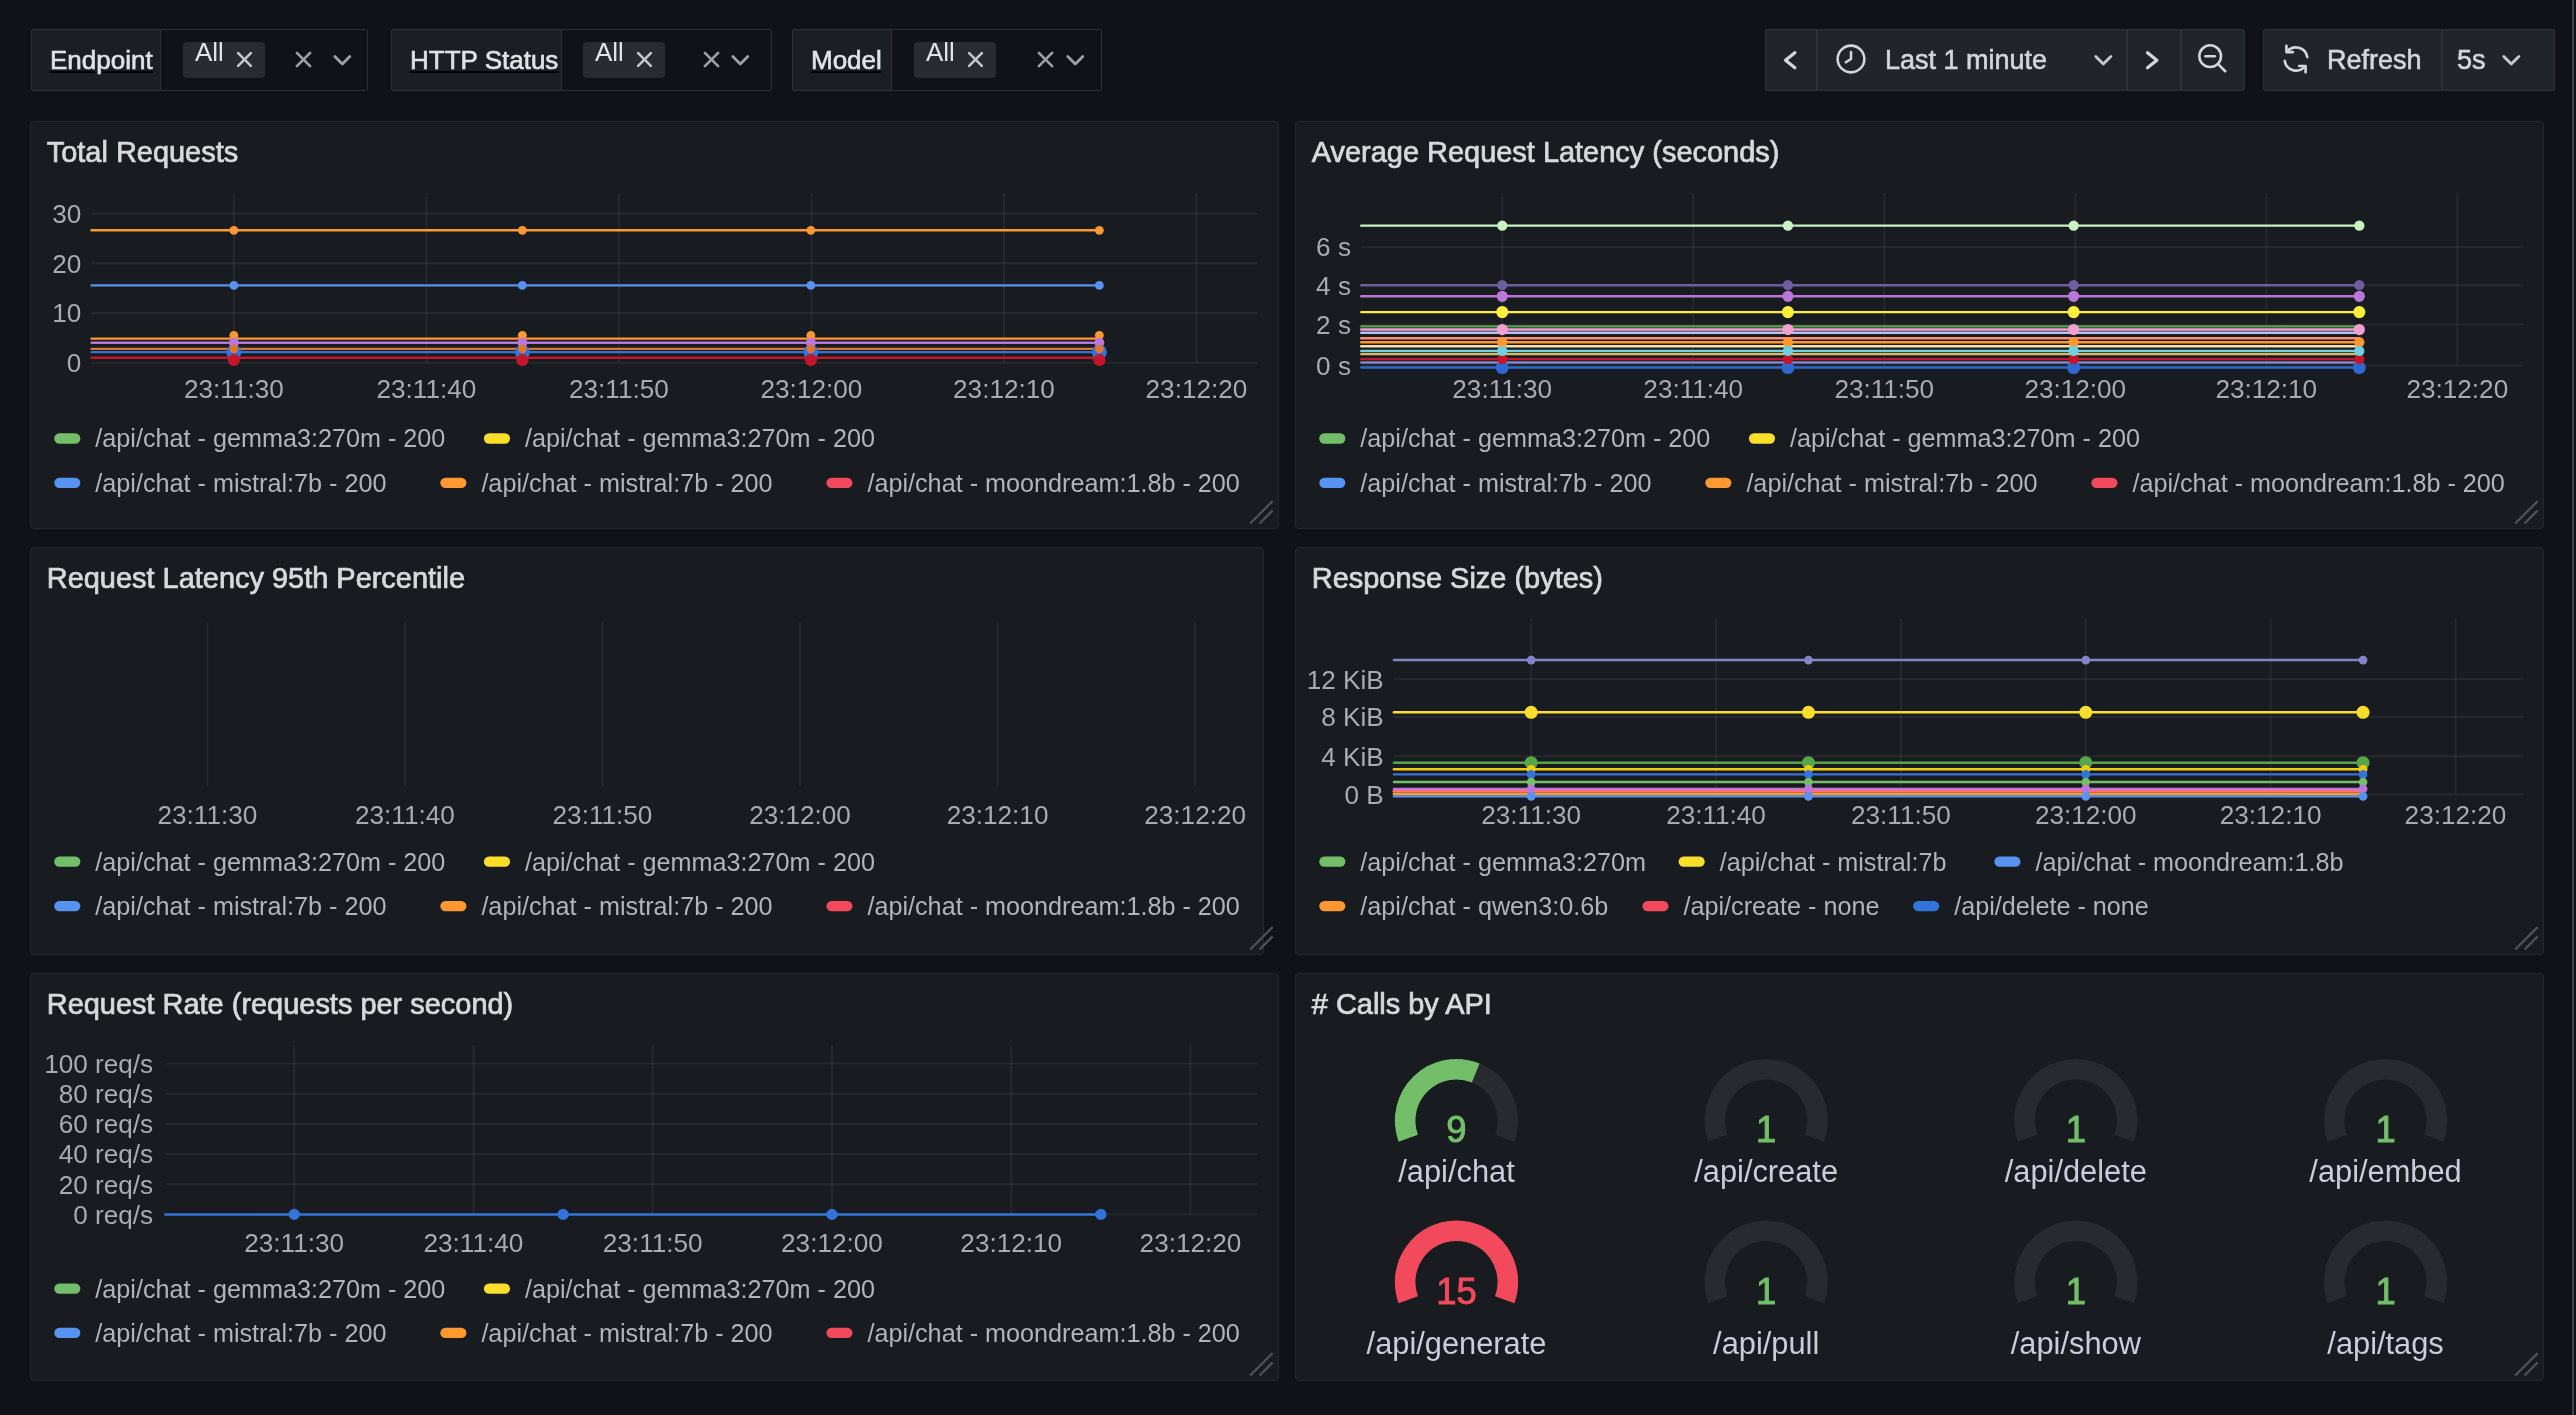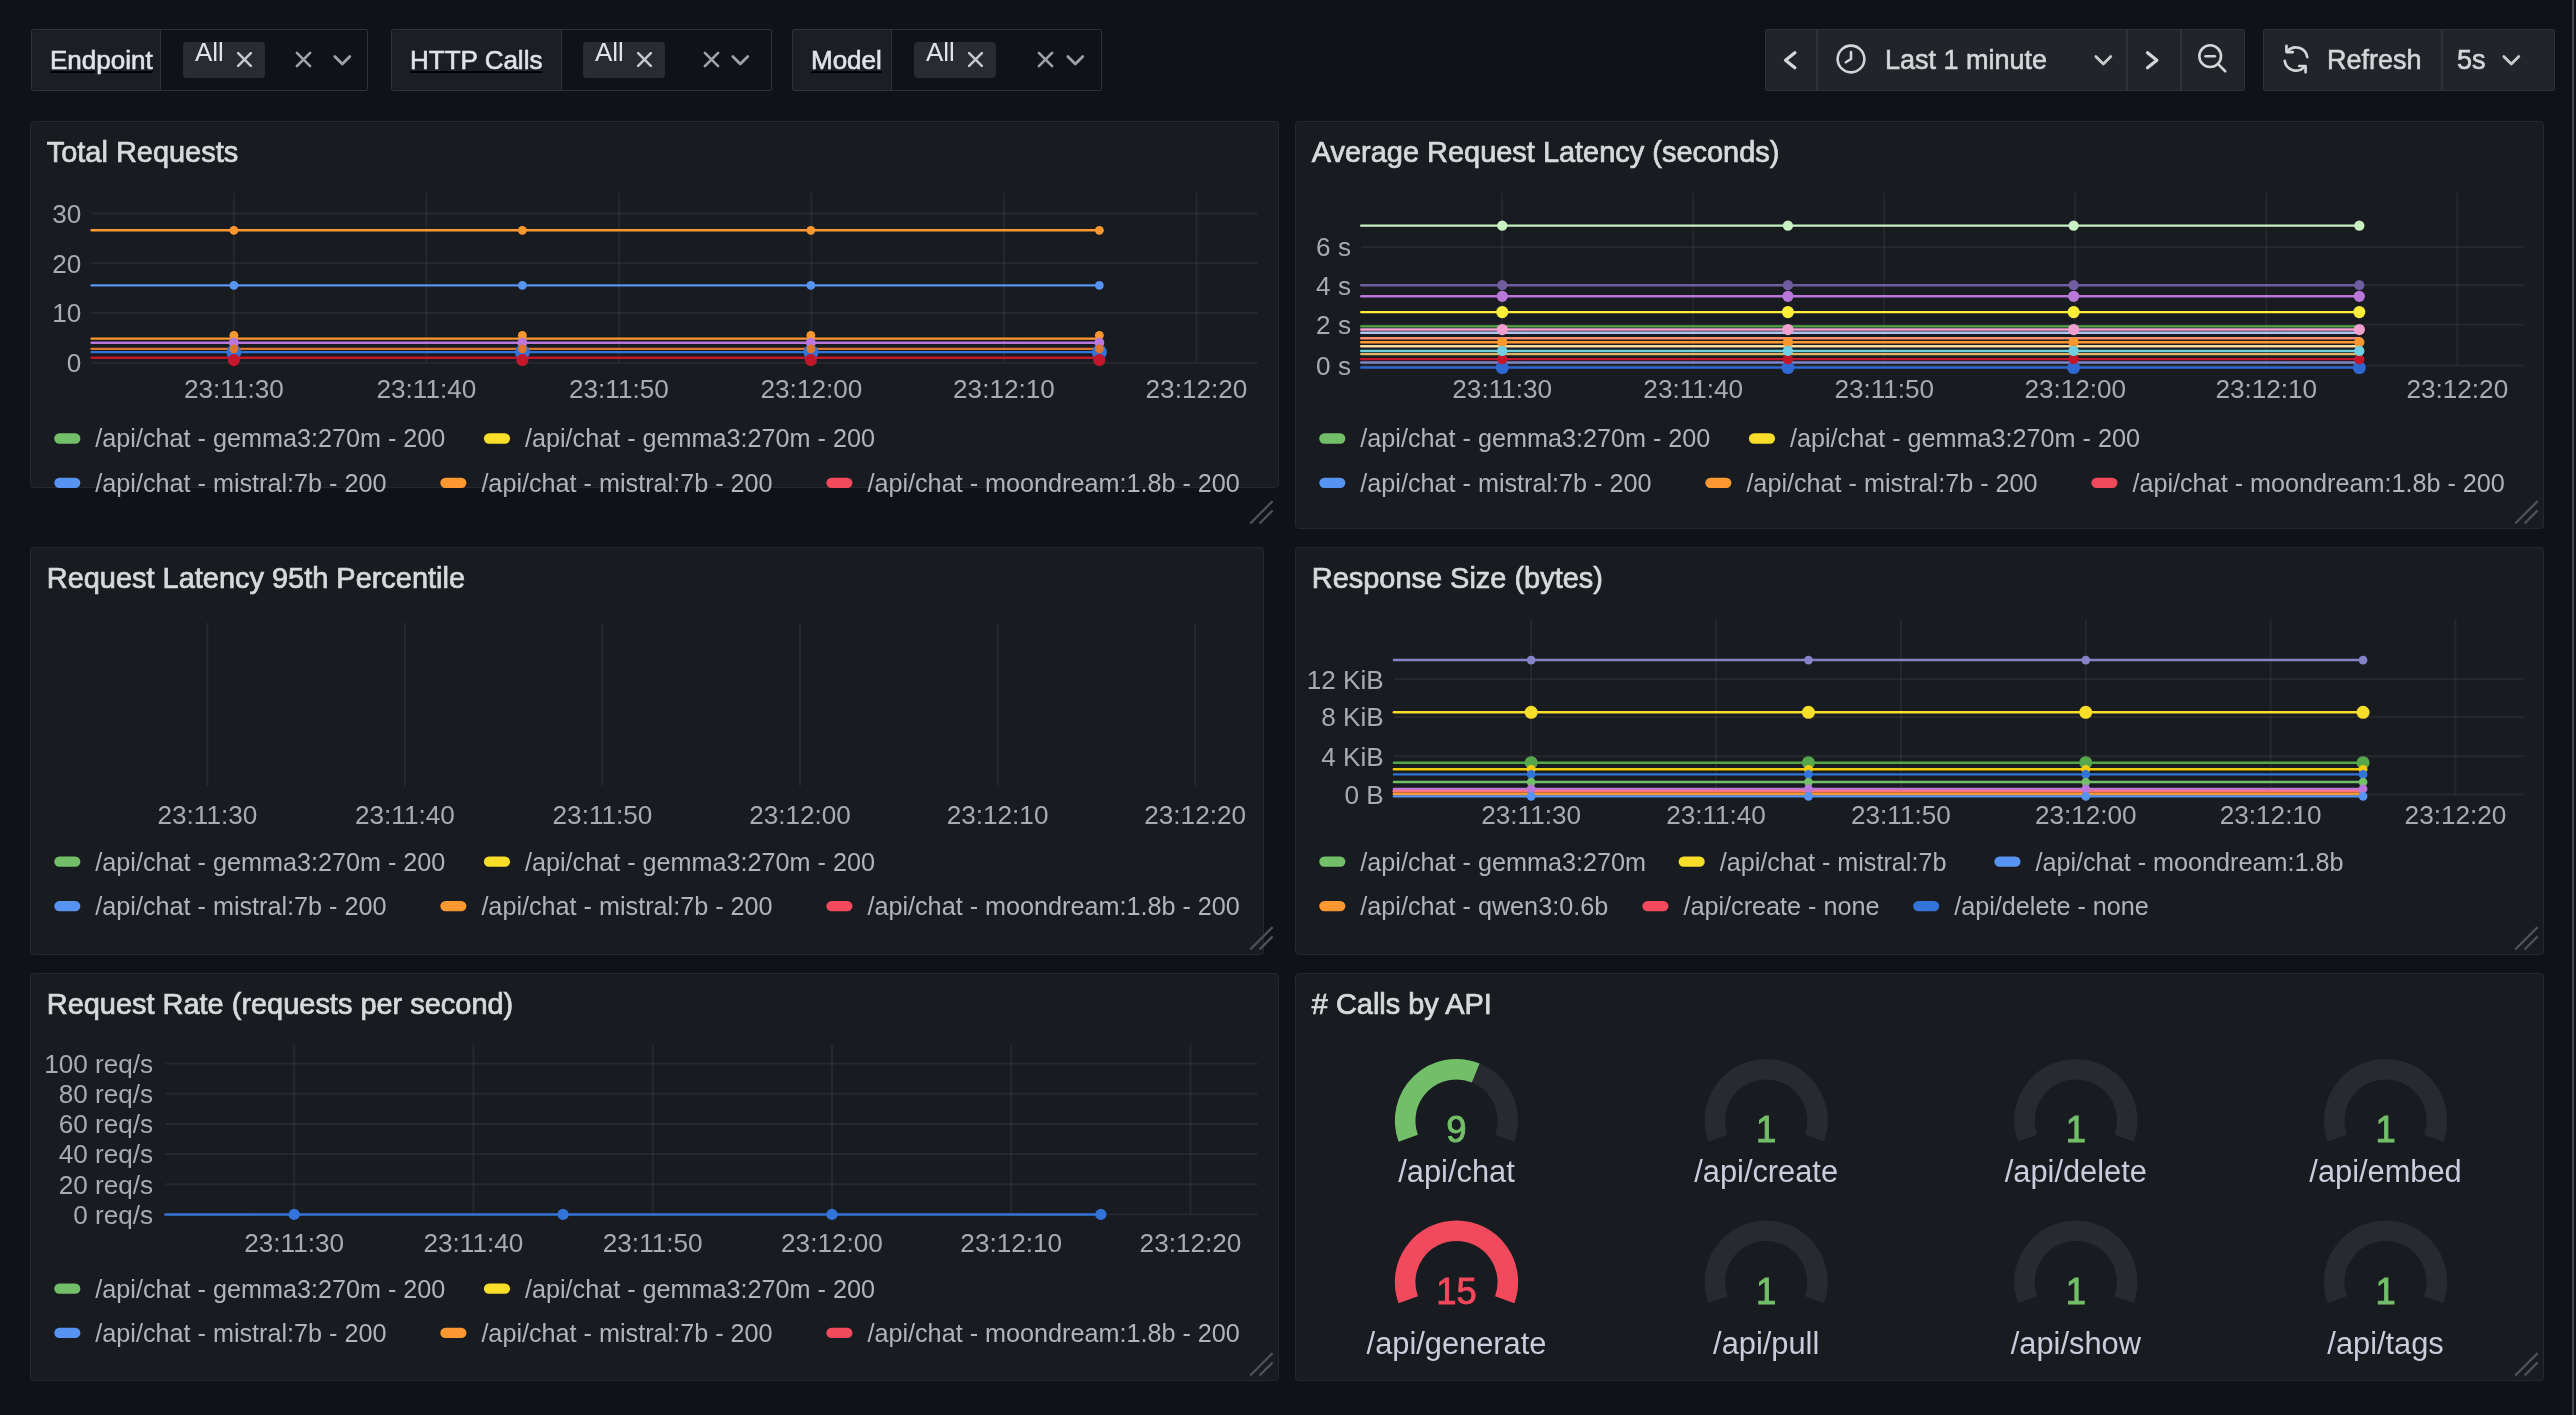--- a/index.html
+++ b/index.html
@@ -28,21 +28,21 @@
     <line x1="15" y1="1" x2="1" y2="15" stroke="#c8c9ce" stroke-width="2.6" stroke-linecap="round"></line>
   </svg>
 <svg class="abs" style="left:295px;top:51px" width="17" height="17" viewBox="0 0 18 18">
     <line x1="2" y1="2" x2="16" y2="16" stroke="#9fa1a7" stroke-width="2.8" stroke-linecap="round"></line>
     <line x1="16" y1="2" x2="2" y2="16" stroke="#9fa1a7" stroke-width="2.8" stroke-linecap="round"></line>
   </svg>
 <svg class="abs" style="left:332px;top:50px" width="20.6" height="20.6" viewBox="0 0 22 22">
     <polyline points="3,7 11,15 19,7" fill="none" stroke="#9fa1a7" stroke-width="3" stroke-linecap="round" stroke-linejoin="round"></polyline>
   </svg>
 <div class="fgroup" style="left:391px;width:381px">
-<div class="flabel" style="width:170px">HTTP Calls</div>
+<div class="flabel" style="width:170px">HTTP Status</div>
 <div class="fval"></div>
 </div>
 <div class="chip" style="left:583px">All</div>
 <svg class="abs" style="left:637px;top:52px" width="15" height="15" viewBox="0 0 16 16">
     <line x1="1" y1="1" x2="15" y2="15" stroke="#c8c9ce" stroke-width="2.6" stroke-linecap="round"></line>
     <line x1="15" y1="1" x2="1" y2="15" stroke="#c8c9ce" stroke-width="2.6" stroke-linecap="round"></line>
   </svg>
 <svg class="abs" style="left:703px;top:51px" width="17" height="17" viewBox="0 0 18 18">
     <line x1="2" y1="2" x2="16" y2="16" stroke="#9fa1a7" stroke-width="2.8" stroke-linecap="round"></line>
     <line x1="16" y1="2" x2="2" y2="16" stroke="#9fa1a7" stroke-width="2.8" stroke-linecap="round"></line>
@@ -95,21 +95,21 @@
     <path d="M 28 14 A 12.2 12.2 0 0 0 6.6 8" fill="none" stroke="#d5d6da" stroke-width="2.8" stroke-linecap="round"></path>
     <polyline points="5.8,1.8 5.8,8.6 12.6,8.6" fill="none" stroke="#d5d6da" stroke-width="2.8" stroke-linecap="round" stroke-linejoin="round"></polyline>
     <path d="M 4 18 A 12.2 12.2 0 0 0 25.4 24" fill="none" stroke="#d5d6da" stroke-width="2.8" stroke-linecap="round"></path>
     <polyline points="26.2,30.2 26.2,23.4 19.4,23.4" fill="none" stroke="#d5d6da" stroke-width="2.8" stroke-linecap="round" stroke-linejoin="round"></polyline>
   </svg>
 <div class="ttext" style="left:2327px;top:43px">Refresh</div>
 <div class="ttext" style="left:2457px;top:43px">5s</div>
 <svg class="abs" style="left:2501px;top:50px" width="20.6" height="20.6" viewBox="0 0 22 22">
     <polyline points="3,7 11,15 19,7" fill="none" stroke="#c9cace" stroke-width="3" stroke-linecap="round" stroke-linejoin="round"></polyline>
   </svg>
-<div class="panel" style="left:30px;top:121px;width:1249px;height:367px"><svg width="1249" height="408" viewBox="0 0 1336 437">
+<div class="panel" style="left:30px;top:121px;width:1249px;height:408px"><svg width="1249" height="408" viewBox="0 0 1336 437">
       <text x="16.0" y="43.0" font-size="31" fill="#d8d9da" text-anchor="start" font-weight="500" stroke="#d8d9da" stroke-width="0.8" font-family="Liberation Sans, sans-serif">Total Requests</text>
       <line x1="64" y1="98.0" x2="1313" y2="98.0" stroke="rgba(204,204,220,0.08)" stroke-width="2"></line>
       <text x="53.0" y="108.0" font-size="28" fill="#a8abb2" text-anchor="end" font-weight="400" font-family="Liberation Sans, sans-serif">30</text>
       <line x1="64" y1="151.3" x2="1313" y2="151.3" stroke="rgba(204,204,220,0.08)" stroke-width="2"></line>
       <text x="53.0" y="161.3" font-size="28" fill="#a8abb2" text-anchor="end" font-weight="400" font-family="Liberation Sans, sans-serif">20</text>
       <line x1="64" y1="204.6" x2="1313" y2="204.6" stroke="rgba(204,204,220,0.08)" stroke-width="2"></line>
       <text x="53.0" y="214.6" font-size="28" fill="#a8abb2" text-anchor="end" font-weight="400" font-family="Liberation Sans, sans-serif">10</text>
       <line x1="64" y1="258.0" x2="1313" y2="258.0" stroke="rgba(204,204,220,0.08)" stroke-width="2"></line>
       <text x="53.0" y="268.0" font-size="28" fill="#a8abb2" text-anchor="end" font-weight="400" font-family="Liberation Sans, sans-serif">0</text>
       <line x1="216.4" y1="76.0" x2="216.4" y2="258.0" stroke="rgba(204,204,220,0.08)" stroke-width="2"></line>

